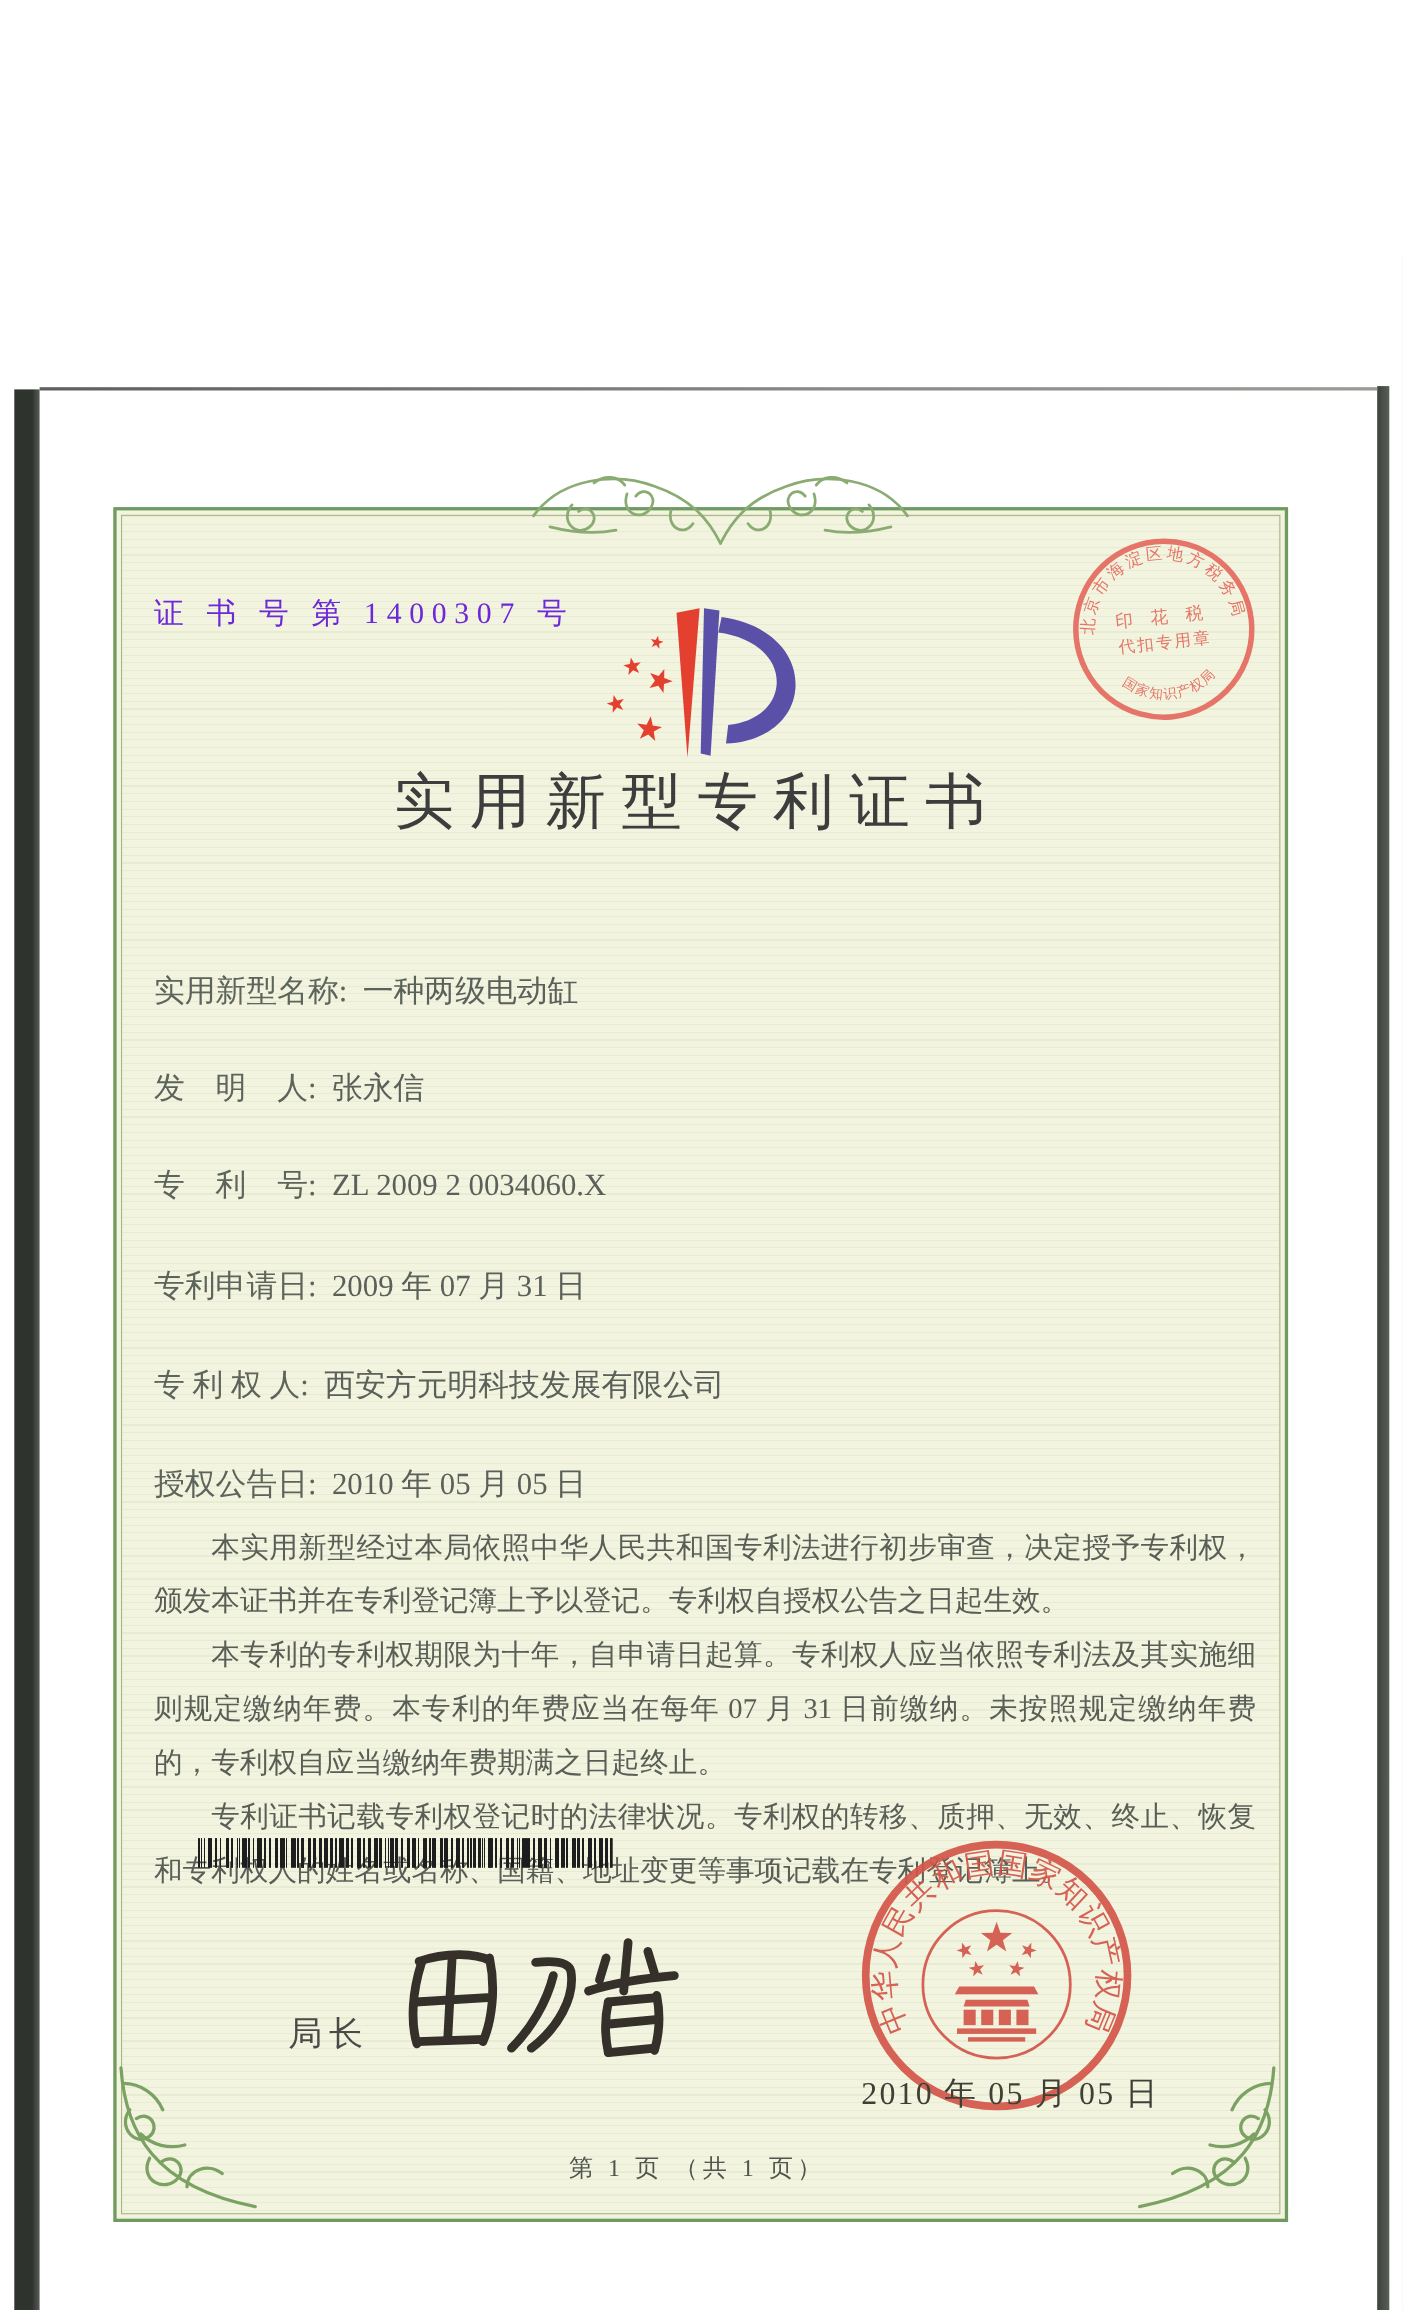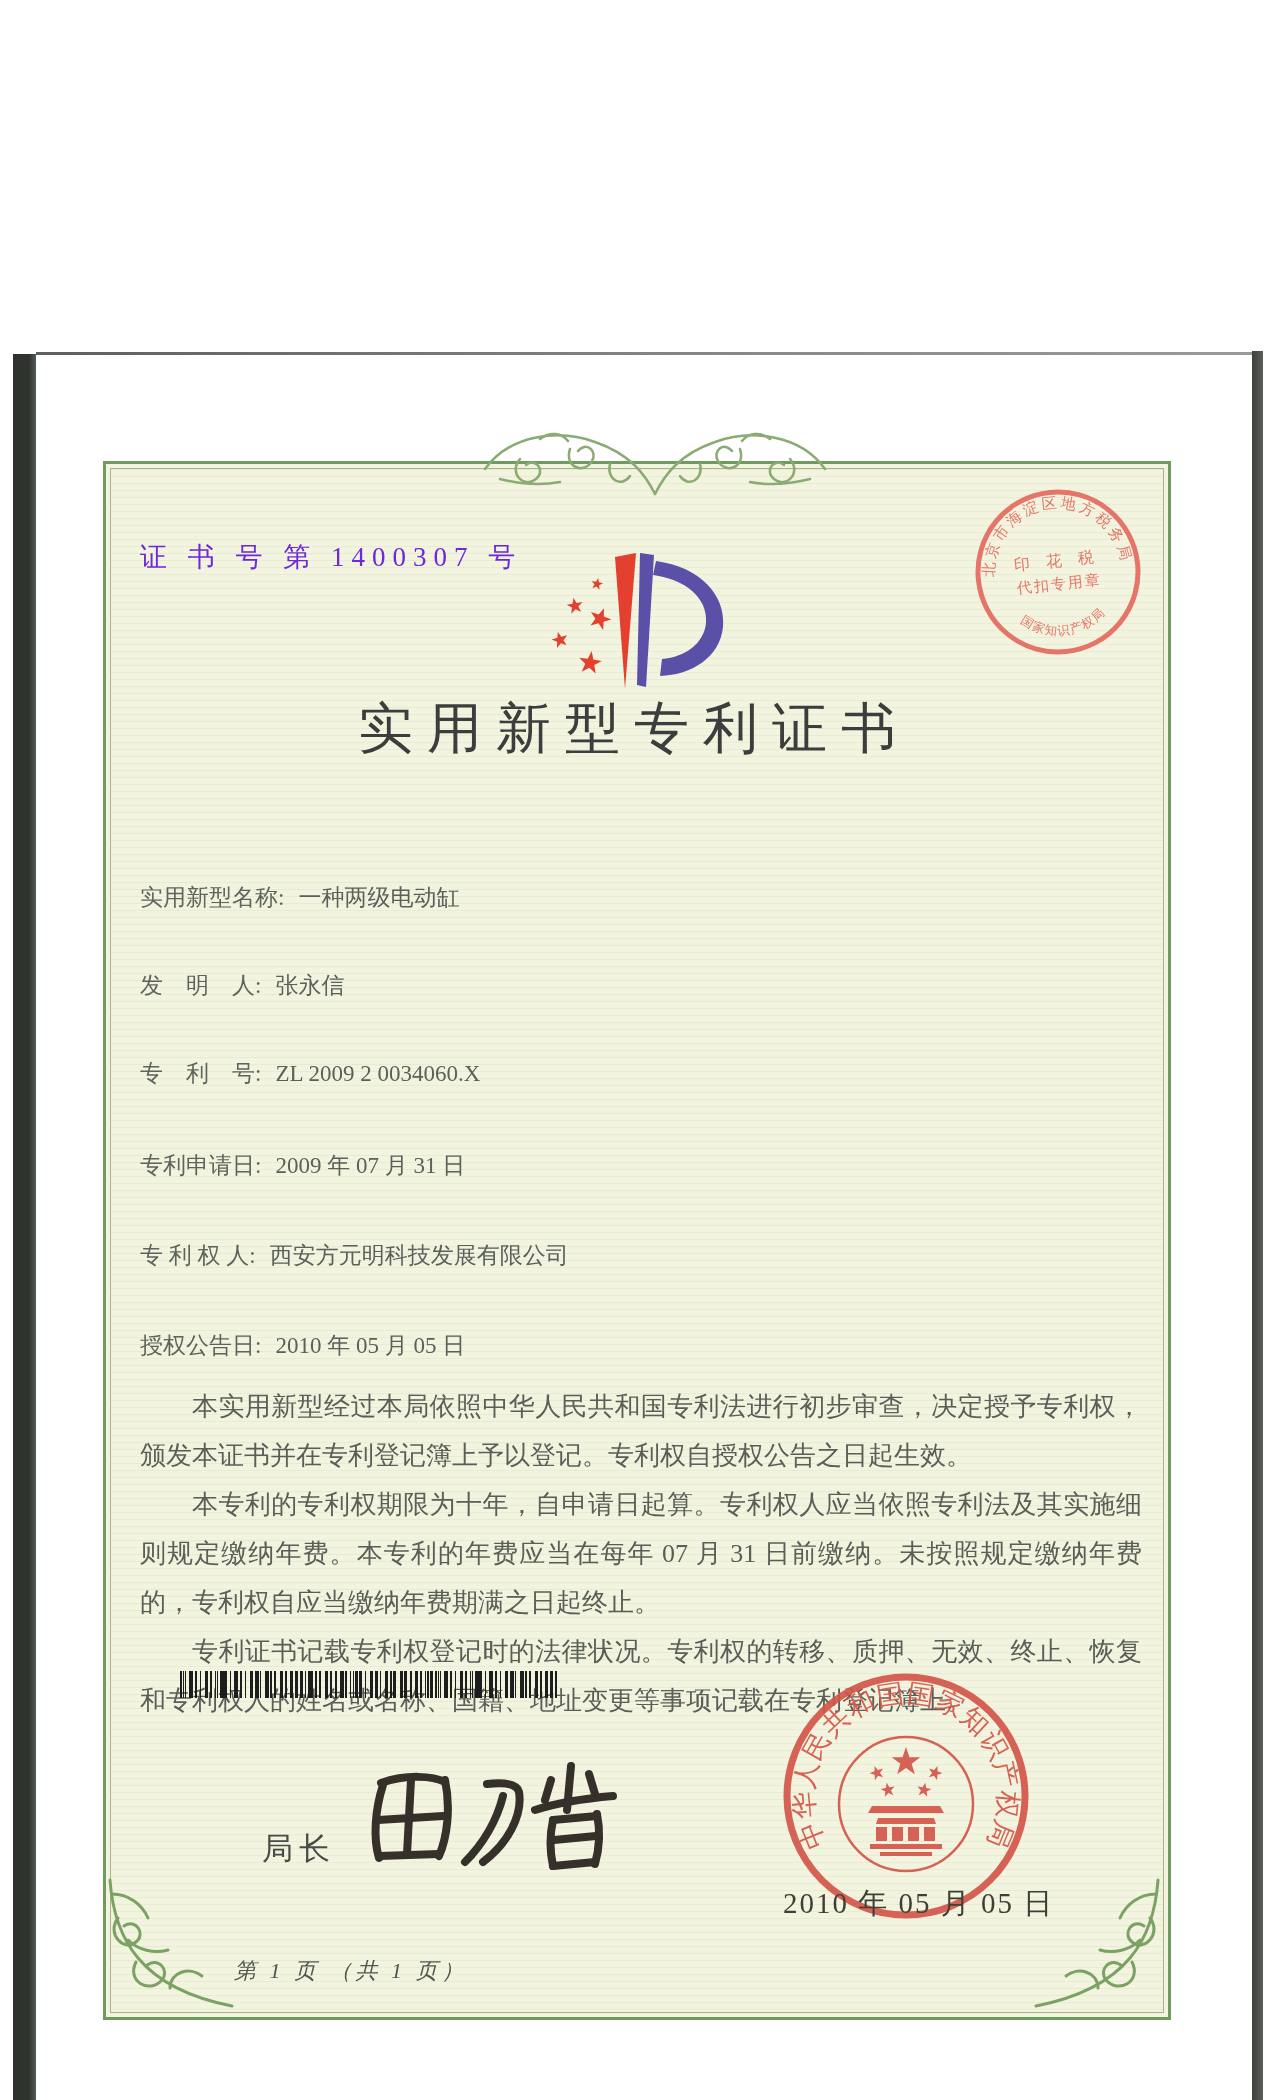--- a/index.html
+++ b/index.html
@@ -24,36 +24,36 @@
   .frame-inner{position:absolute;left:4px;top:4px;right:4px;bottom:4px;
     border:1px solid #a9b383;
     background:repeating-linear-gradient(180deg,rgba(190,205,158,.22) 0 1px,rgba(0,0,0,0) 1px 7px);}
 
   .cert-no{left:140px;top:540px;font-size:27px;line-height:34px;
     letter-spacing:7px;color:#6d28d9;}
   .title{left:234px;top:692px;width:800px;text-align:center;
     font-size:55px;font-weight:400;letter-spacing:14px;color:#3d3d3d;}
 
   .field{left:140px;display:flex;align-items:baseline;gap:14px;
-    font-size:23px;color:#5d645b;white-space:nowrap;}
+    font-size:28px;color:#5d645b;white-space:nowrap;}
   .field .val{color:#5a605a;}
 
   .paras{left:140px;top:1382px;width:1002px;font-size:26px;line-height:49px;
     color:#595f57;text-align:justify;}
   .paras p{margin:0;text-indent:2em;}
 
   .barcode{left:180px;top:1671px;width:377px;height:27px;
     background-image:
       repeating-linear-gradient(90deg,#1d1d1d 0 2px,transparent 2px 5px,#1d1d1d 5px 6px,transparent 6px 10px,#1d1d1d 10px 13px,transparent 13px 15px),
       repeating-linear-gradient(90deg,transparent 0 3px,#1d1d1d 3px 4px,transparent 4px 9px,#1d1d1d 9px 11px,transparent 11px 17px);}
 
   .director{left:262px;top:1800px;font-size:31px;letter-spacing:6px;color:#4a4a46;margin-top:28px;}
   .seal-date{left:783px;top:1884px;font-size:29px;letter-spacing:2px;color:#3e4036;z-index:6;}
-  .footer{left:234px;top:1956px;width:800px;text-align:left;
-    font-size:22px;letter-spacing:4px;color:#50564e;font-style:italic;}
+  .footer{left:234px;top:1956px;width:800px;text-align:center;
+    font-size:22px;letter-spacing:4px;color:#50564e;}
 
   .seal{opacity:.92;}
   .tax-seal{transform:rotate(-6deg);opacity:.9;}
   svg text{font-family:"Liberation Serif","DejaVu Serif",serif;}
 </style>
 </head>
 <body>
 
 <svg width="0" height="0" style="position:absolute">
   <defs>

